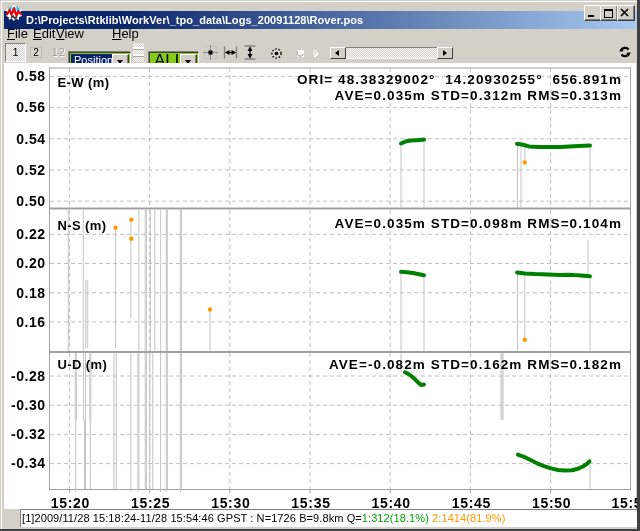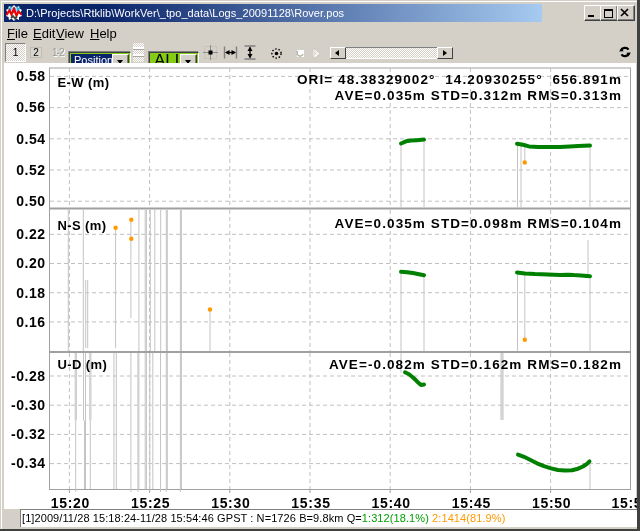--- a/index.html
+++ b/index.html
@@ -5,21 +5,21 @@
 html,body{margin:0;padding:0}
 body{width:640px;height:531px;position:relative;overflow:hidden;background:#d4d0c8;font-family:"Liberation Sans",sans-serif}
 .abs{position:absolute}
 
 #edge-top{left:0;top:0;width:640px;height:1px;background:#d4d0c8}
 #edge-top2{left:1px;top:1px;width:638px;height:1px;background:#fff}
 #edge-left2{left:1px;top:1px;width:1px;height:529px;background:#fff}
 #edge-right{left:637px;top:0;width:3px;height:531px;background:#404040}
 #edge-bottom{left:0;top:529px;width:640px;height:2px;background:#404040}
 
-#titlebar{left:4px;top:4px;width:538px;height:18px;background:linear-gradient(to right,#0a246a 0%,#0a246a 18%,#a6caf0 100%);color:#fff;font-weight:normal;font-size:11px;line-height:18px;white-space:nowrap}
+#titlebar{left:4px;top:11px;width:633px;height:18px;background:linear-gradient(to right,#0a246a 0%,#0a246a 18%,#a6caf0 100%);color:#fff;font-weight:bold;font-size:11px;line-height:18px;white-space:nowrap}
 #titletext{left:22px;top:0px;letter-spacing:0.05px}
 .tbtn{top:5px;width:16px;height:14px;background:#d4d0c8;border-top:1px solid #fff;border-left:1px solid #fff;border-right:1px solid #404040;border-bottom:1px solid #404040;box-shadow:inset -1px -1px 0 #808080}
 
 #menubar{left:4px;top:24px;width:620px;height:16px;font-size:13px;color:#000}
 .mitem{top:2px}
 .mu{text-decoration:underline}
 
 .toolbtn1{left:5px;top:43px;width:21px;height:19px;border-top:1px solid #808080;border-left:1px solid #808080;border-right:1px solid #fff;border-bottom:1px solid #fff;box-sizing:border-box;background-image:repeating-conic-gradient(#ffffff 0 25%,#d4d0c8 0 50%);background-size:2px 2px;text-align:center;font-size:11px;line-height:17px}
 .combo{top:52px;height:27px;box-sizing:border-box;border-top:1px solid #404040;border-left:1px solid #404040;border-right:1px solid #fff;border-bottom:1px solid #fff;box-shadow:-1px -1px 0 #808080,1px 1px 0 #d4d0c8;background:#84cc16}
 .cbtn{position:absolute;right:1px;top:1px;width:15px;height:13px;background:#d4d0c8;border-top:1px solid #fff;border-left:1px solid #fff;border-right:1px solid #404040;border-bottom:1px solid #404040;box-shadow:inset -1px -1px 0 #808080}
@@ -51,21 +51,21 @@
 <div class="abs" style="left:588px;top:15px;width:6px;height:2px;background:#000"></div>
 <div class="abs" style="left:604px;top:9px;width:7px;height:6px;border:1px solid #000;border-top:2px solid #000"></div>
 <svg class="abs" style="left:620px;top:8px" width="9" height="9" viewBox="0 0 9 9">
     <path d="M1,1 L8,8 M8,1 L1,8" stroke="#000" stroke-width="1.6"></path>
   </svg>
 
 <div class="abs" id="menubar">
   <span class="abs mitem" style="left:3px"><span class="mu">F</span>ile</span>
   <span class="abs mitem" style="left:29px"><span class="mu">E</span>dit</span>
   <span class="abs mitem" style="left:52px"><span class="mu">V</span>iew</span>
-  <span class="abs mitem" style="left:86px"><span class="mu">H</span>elp</span>
+  <span class="abs mitem" style="left:108px"><span class="mu">H</span>elp</span>
 </div>
 
 <div class="abs toolbtn1">1</div>
 <div class="abs" style="left:30px;top:47px;width:12px;height:11px;background:#d8d5cd;border:1px solid #c0bdb5;box-sizing:border-box;text-align:center;font-size:10px;line-height:9px">2</div>
 <div class="abs" style="left:52px;top:47px;font-size:10px;color:#9a9a9a;text-shadow:1px 1px 0 #fff;letter-spacing:-1px">1-2</div>
 
 <div class="abs combo" style="left:69px;width:62px">
   <div class="abs" style="left:1px;top:1px;width:46px;height:13px;background:#0a246a;color:#fff;font-size:11px;line-height:13px;padding-left:3px">Position</div>
   <div class="cbtn">
       <div class="arrowdown"></div>

